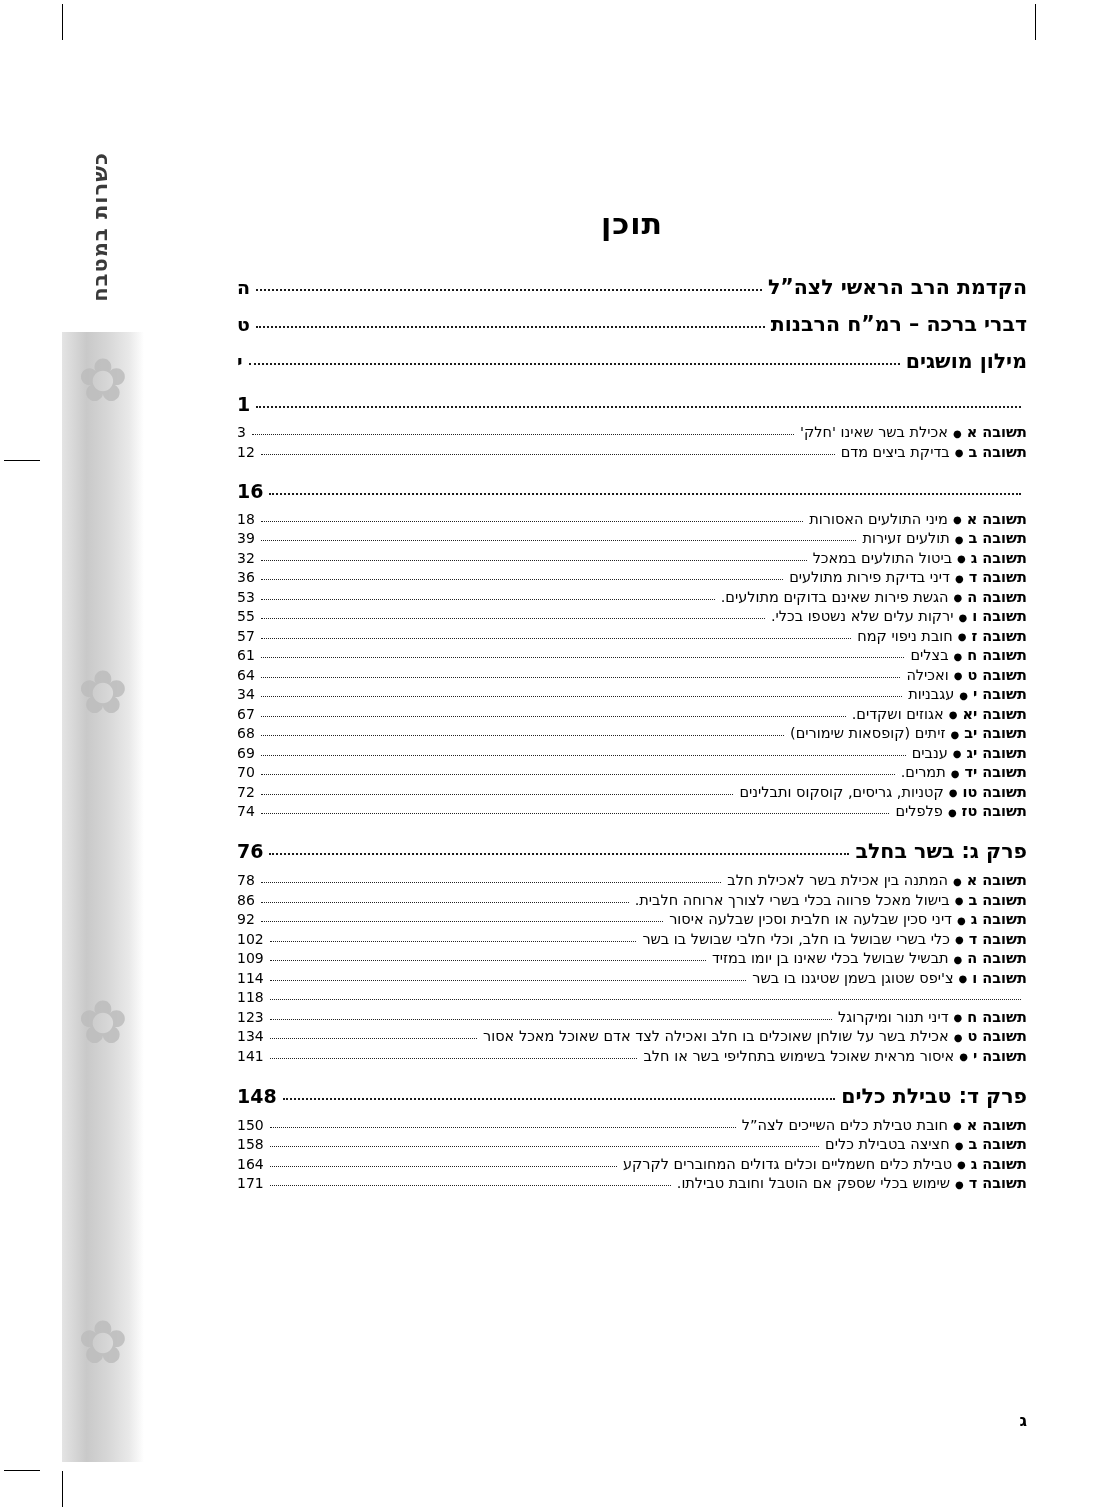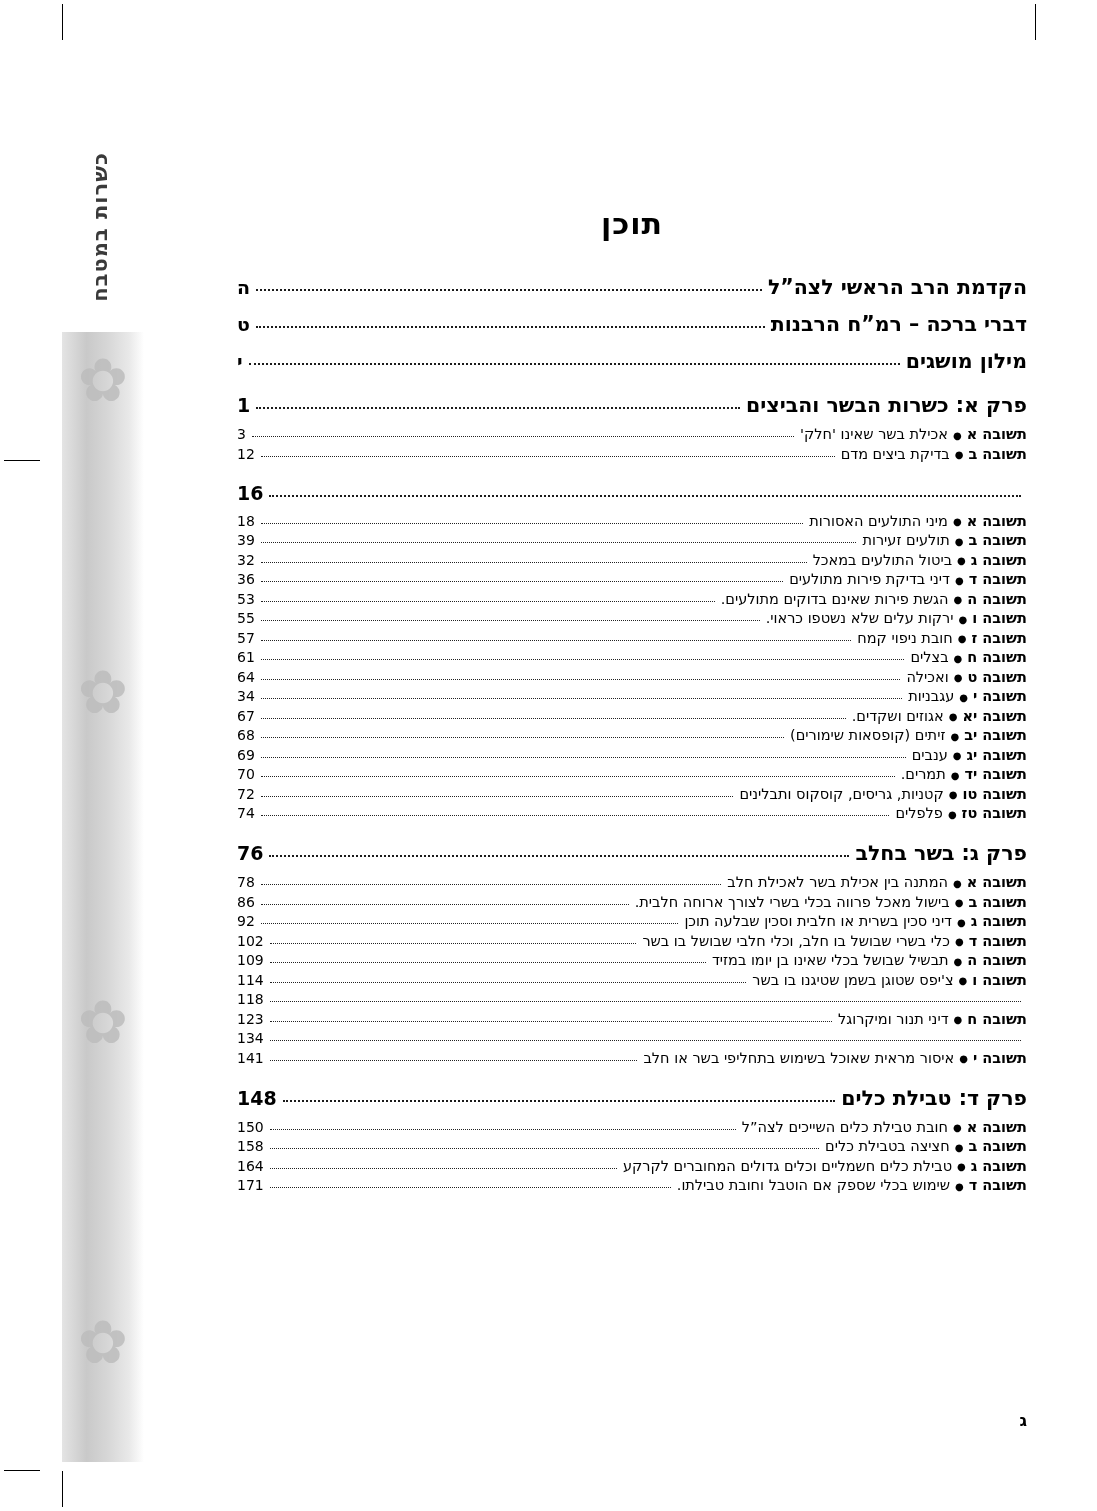--- a/index.html
+++ b/index.html
@@ -204,21 +204,20 @@
       <div class="row">
         <span class="label">מילון מושגים</span>
         <span class="leader"></span>
         <span class="page-num">י</span>
       </div>
 
     </div>
 
     <div>
       <div class="row chapter">
-        <span class="label">פרק א: כשרות הבשר והביצים</span>
         <span class="leader"></span>
         <span class="page-num">1</span>
       </div>
 
       <div class="row answer">
         <span class="label"><b>תשובה א</b><span class="bullet">●</span><span>אכילת בשר שאינו 'חלק'</span></span>
         <span class="leader"></span>
         <span class="page-num">3</span>
       </div>
 
@@ -254,21 +253,21 @@
         <span class="label"><b>תשובה ד</b><span class="bullet">●</span><span>דיני בדיקת פירות מתולעים</span></span>
         <span class="leader"></span>
         <span class="page-num">36</span>
       </div>
       <div class="row answer">
         <span class="label"><b>תשובה ה</b><span class="bullet">●</span><span>הגשת פירות שאינם בדוקים מתולעים.</span></span>
         <span class="leader"></span>
         <span class="page-num">53</span>
       </div>
       <div class="row answer">
-        <span class="label"><b>תשובה ו</b><span class="bullet">●</span><span>ירקות עלים שלא נשטפו כראוי.</span></span>
+        <span class="label"><b>תשובה ו</b><span class="bullet">●</span><span>ירקות עלים שלא נשטפו בכלי.</span></span>
         <span class="leader"></span>
         <span class="page-num">55</span>
       </div>
       <div class="row answer">
         <span class="label"><b>תשובה ז</b><span class="bullet">●</span><span>חובת ניפוי קמח</span></span>
         <span class="leader"></span>
         <span class="page-num">57</span>
       </div>
       <div class="row answer">
         <span class="label"><b>תשובה ח</b><span class="bullet">●</span><span>בצלים</span></span>
@@ -328,21 +327,21 @@
         <span class="label"><b>תשובה א</b><span class="bullet">●</span><span>המתנה בין אכילת בשר לאכילת חלב</span></span>
         <span class="leader"></span>
         <span class="page-num">78</span>
       </div>
       <div class="row answer">
         <span class="label"><b>תשובה ב</b><span class="bullet">●</span><span>בישול מאכל פרווה בכלי בשרי לצורך ארוחה חלבית.</span></span>
         <span class="leader"></span>
         <span class="page-num">86</span>
       </div>
       <div class="row answer">
-        <span class="label"><b>תשובה ג</b><span class="bullet">●</span><span>דיני סכין בשרית או חלבית וסכין שבלעה תוכן</span></span>
+        <span class="label"><b>תשובה ג</b><span class="bullet">●</span><span>דיני סכין שבלעה או חלבית וסכין שבלעה איסור</span></span>
         <span class="leader"></span>
         <span class="page-num">92</span>
       </div>
       <div class="row answer">
         <span class="label"><b>תשובה ד</b><span class="bullet">●</span><span>כלי בשרי שבושל בו חלב, וכלי חלבי שבושל בו בשר</span></span>
         <span class="leader"></span>
         <span class="page-num">102</span>
       </div>
       <div class="row answer">
         <span class="label"><b>תשובה ה</b><span class="bullet">●</span><span>תבשיל שבושל בכלי שאינו בן יומו במזיד</span></span>
@@ -357,20 +356,21 @@
       <div class="row answer">
         <span class="leader"></span>
         <span class="page-num">118</span>
       </div>
       <div class="row answer">
         <span class="label"><b>תשובה ח</b><span class="bullet">●</span><span>דיני תנור ומיקרוגל</span></span>
         <span class="leader"></span>
         <span class="page-num">123</span>
       </div>
       <div class="row answer">
+        <span class="label"><b>תשובה ט</b><span class="bullet">●</span><span>אכילת בשר על שולחן שאוכלים בו חלב ואכילה לצד אדם שאוכל מאכל אסור</span></span>
         <span class="leader"></span>
         <span class="page-num">134</span>
       </div>
       <div class="row answer">
         <span class="label"><b>תשובה י</b><span class="bullet">●</span><span>איסור מראית שאוכל בשימוש בתחליפי בשר או חלב</span></span>
         <span class="leader"></span>
         <span class="page-num">141</span>
       </div>
     </div>
 

